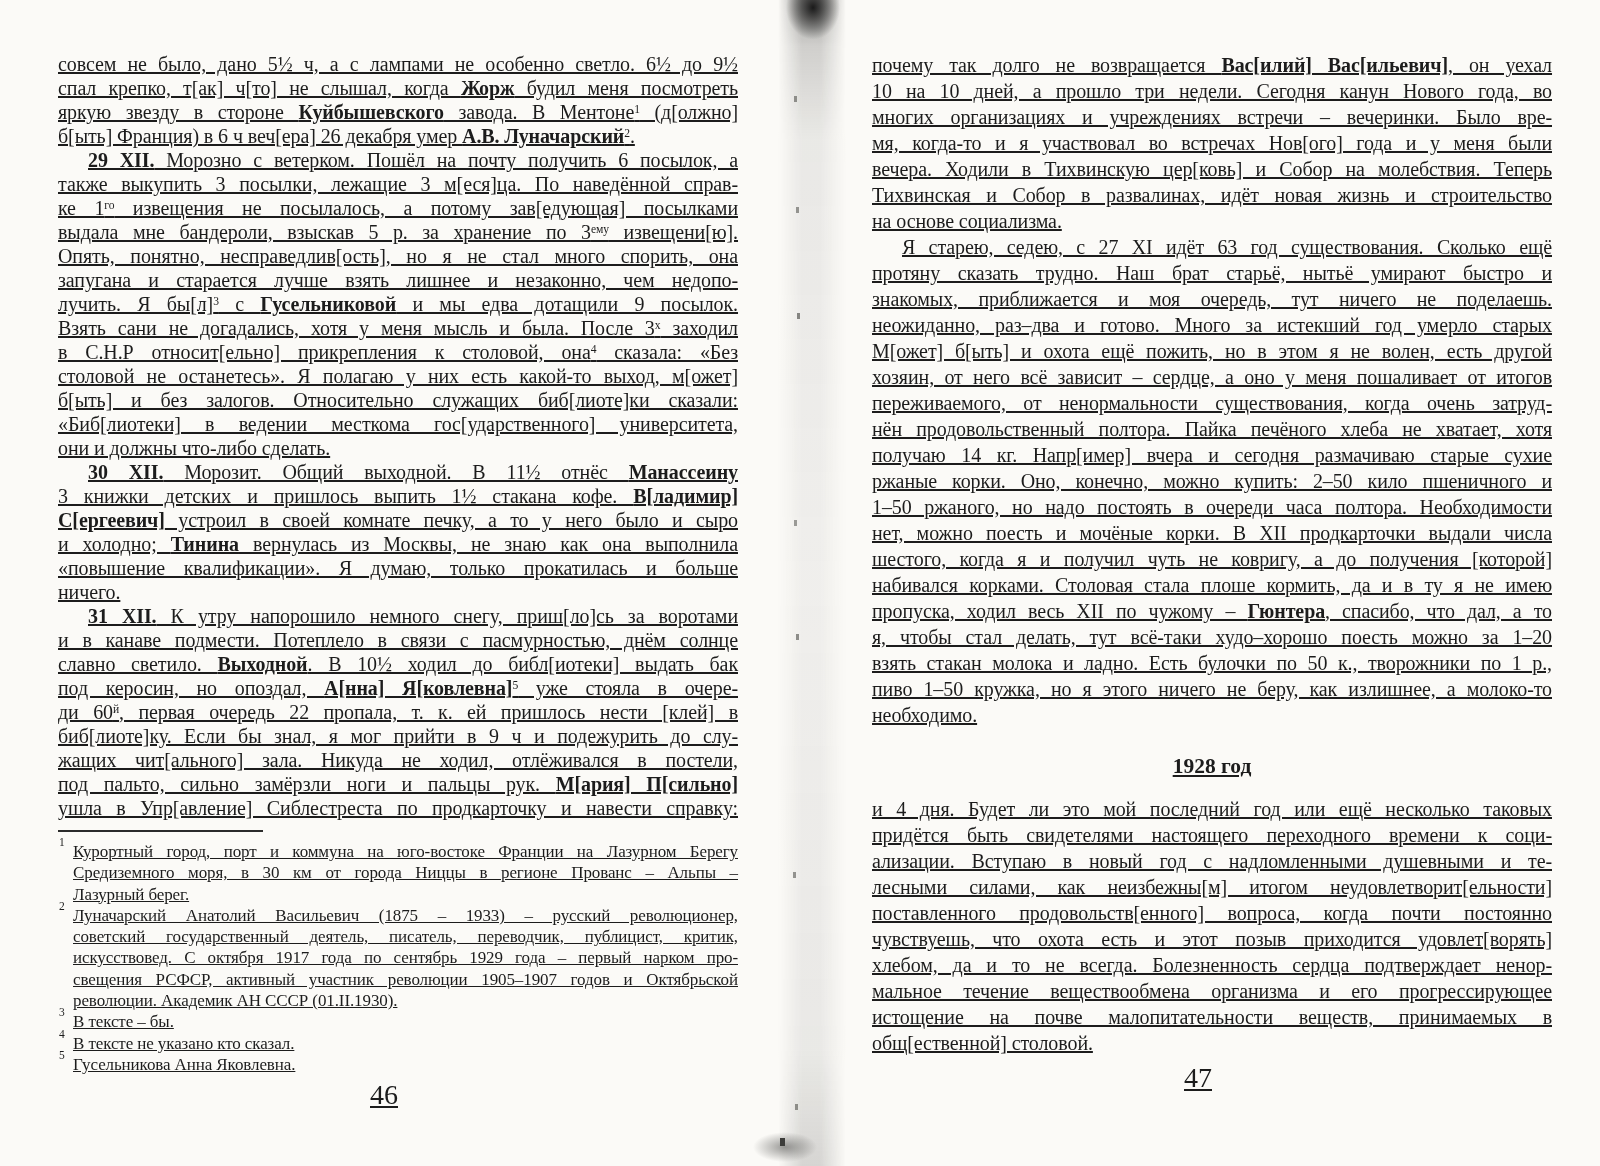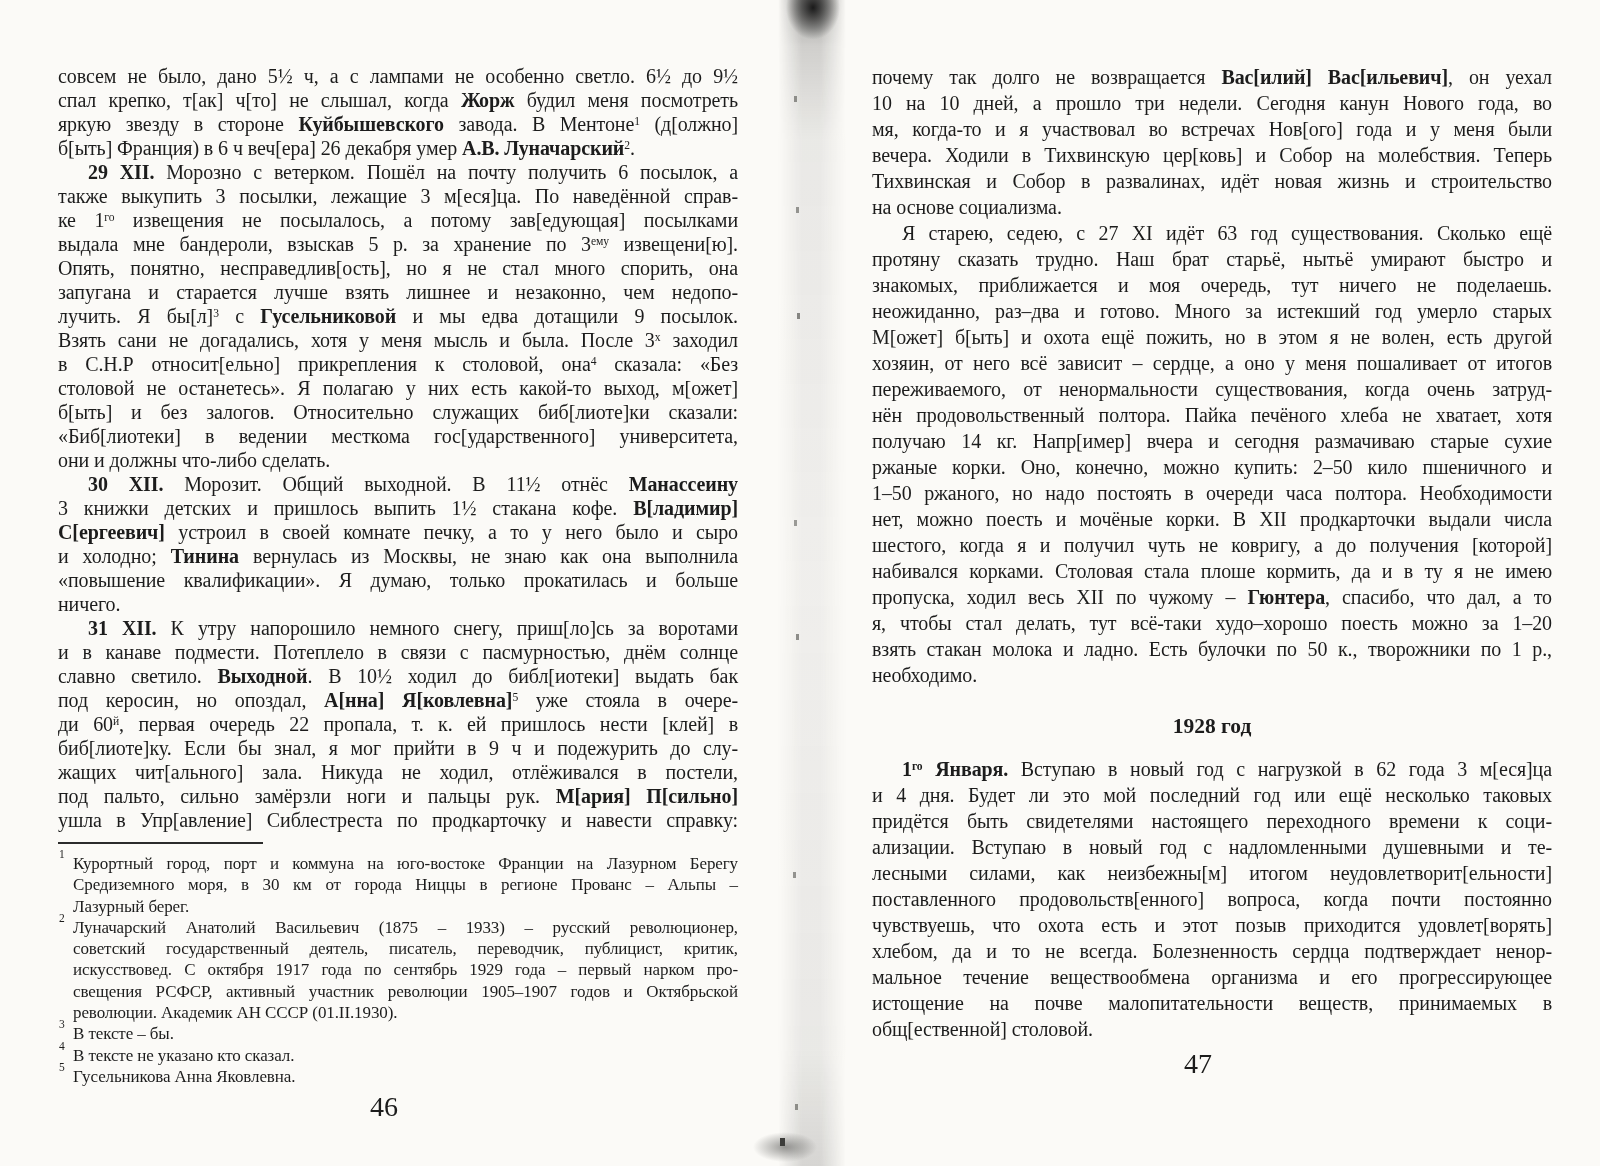--- a/index.html
+++ b/index.html
@@ -41,21 +41,21 @@
       794px  96px 0 0 #8d8d89,
       796px 207px 0 0 #93938f,
       797px 313px 0 0 #858581,
       794px 520px 0 0 #9a9a96,
       796px 634px 0 0 #8d8d89,
       793px 872px 0 0 #93938f,
       795px 1104px 0 0 #8d8d89,
       781px 1139px 0 1px #3c3c3a;
   }
 
-  .page { position: absolute; top: 64px; }
+  .page { position: absolute; top: 52px; text-decoration: underline; }
   .page-left  { left: 58px;  width: 680px; }
   .page-right { left: 872px; width: 680px; }
 
   .para { margin: 0; }
   .line {
     text-align: justify;
     text-align-last: justify;
     letter-spacing: -0.1px;
   }
   .page-left .line  { font-size: 20px; line-height: 24px; height: 24px; }
@@ -162,20 +162,21 @@
         </div>
       </div>
     <div class="pagenum">46</div>
   </div>
 
   <div class="page page-right">
     <div class="body">
         <div class="para">
           <div class="line"><span>почему так долго не возвращается </span><b>Вас[илий] Вас[ильевич]</b><span>, он уехал</span></div>
           <div class="line"><span>10 на 10 дней, а прошло три недели. Сегодня канун Нового года, во</span></div>
+          <div class="line"><span>многих организациях и учреждениях встречи – вечеринки. Было вре-</span></div>
           <div class="line"><span>мя, когда-то и я участвовал во встречах Нов[ого] года и у меня были</span></div>
           <div class="line"><span>вечера. Ходили в Тихвинскую цер[ковь] и Собор на молебствия. Теперь</span></div>
           <div class="line"><span>Тихвинская и Собор в развалинах, идёт новая жизнь и строительство</span></div>
           <div class="line last"><span>на основе социализма.</span></div>
         </div>
         <div class="para">
           <div class="line first"><span>Я старею, седею, с 27 XI идёт 63 год существования. Сколько ещё</span></div>
           <div class="line"><span>протяну сказать трудно. Наш брат старьё, нытьё умирают быстро и</span></div>
           <div class="line"><span>знакомых, приближается и моя очередь, тут ничего не поделаешь.</span></div>
           <div class="line"><span>неожиданно, раз–два и готово. Много за истекший год умерло старых</span></div>
@@ -185,25 +186,25 @@
           <div class="line"><span>нён продовольственный полтора. Пайка печёного хлеба не хватает, хотя</span></div>
           <div class="line"><span>получаю 14 кг. Напр[имер] вчера и сегодня размачиваю старые сухие</span></div>
           <div class="line"><span>ржаные корки. Оно, конечно, можно купить: 2–50 кило пшеничного и</span></div>
           <div class="line"><span>1–50 ржаного, но надо постоять в очереди часа полтора. Необходимости</span></div>
           <div class="line"><span>нет, можно поесть и мочёные корки. В XII продкарточки выдали числа</span></div>
           <div class="line"><span>шестого, когда я и получил чуть не ковригу, а до получения [которой]</span></div>
           <div class="line"><span>набивался корками. Столовая стала плоше кормить, да и в ту я не имею</span></div>
           <div class="line"><span>пропуска, ходил весь XII по чужому – </span><b>Гюнтера</b><span>, спасибо, что дал, а то</span></div>
           <div class="line"><span>я, чтобы стал делать, тут всё-таки худо–хорошо поесть можно за 1–20</span></div>
           <div class="line"><span>взять стакан молока и ладно. Есть булочки по 50 к., творожники по 1 р.,</span></div>
+          <div class="line"><span>пиво 1–50 кружка, но я этого ничего не беру, как излишнее, а молоко-то</span></div>
           <div class="line last"><span>необходимо.</span></div>
         </div>
         <div class="heading">1928 год</div>
         <div class="para">
-          <div class="line first"><b>1</b><sup style="font-weight: bold;">го</sup><b> Января.</b><span> Вступаю в новый год с нагрузкой в 62 года 3 м[еся]ца</span></div>
           <div class="line"><span>и 4 дня. Будет ли это мой последний год или ещё несколько таковых</span></div>
           <div class="line"><span>придётся быть свидетелями настоящего переходного времени к соци-</span></div>
           <div class="line"><span>ализации. Вступаю в новый год с надломленными душевными и те-</span></div>
           <div class="line"><span>лесными силами, как неизбежны[м] итогом неудовлетворит[ельности]</span></div>
           <div class="line"><span>поставленного продовольств[енного] вопроса, когда почти постоянно</span></div>
           <div class="line"><span>чувствуешь, что охота есть и этот позыв приходится удовлет[ворять]</span></div>
           <div class="line"><span>хлебом, да и то не всегда. Болезненность сердца подтверждает ненор-</span></div>
           <div class="line"><span>мальное течение веществообмена организма и его прогрессирующее</span></div>
           <div class="line"><span>истощение на почве малопитательности веществ, принимаемых в</span></div>
           <div class="line last"><span>общ[ественной] столовой.</span></div>

